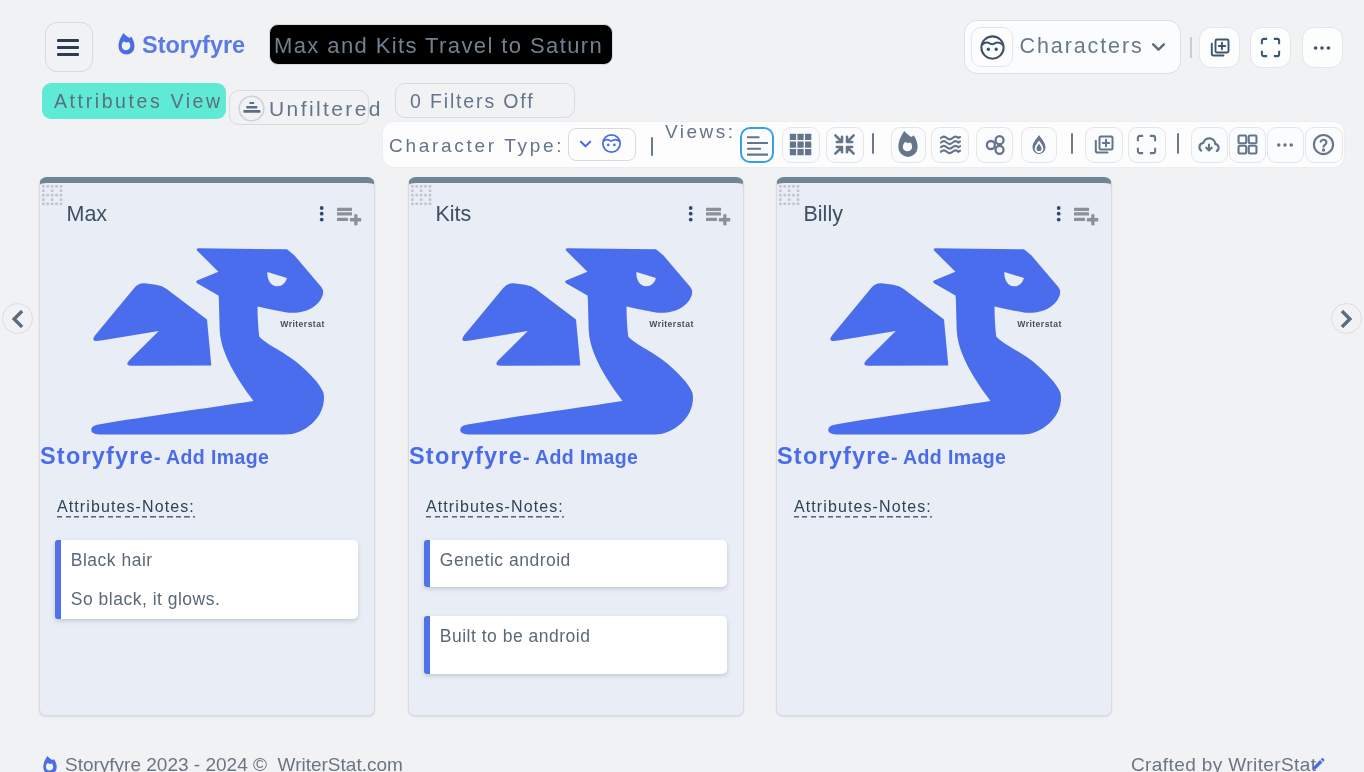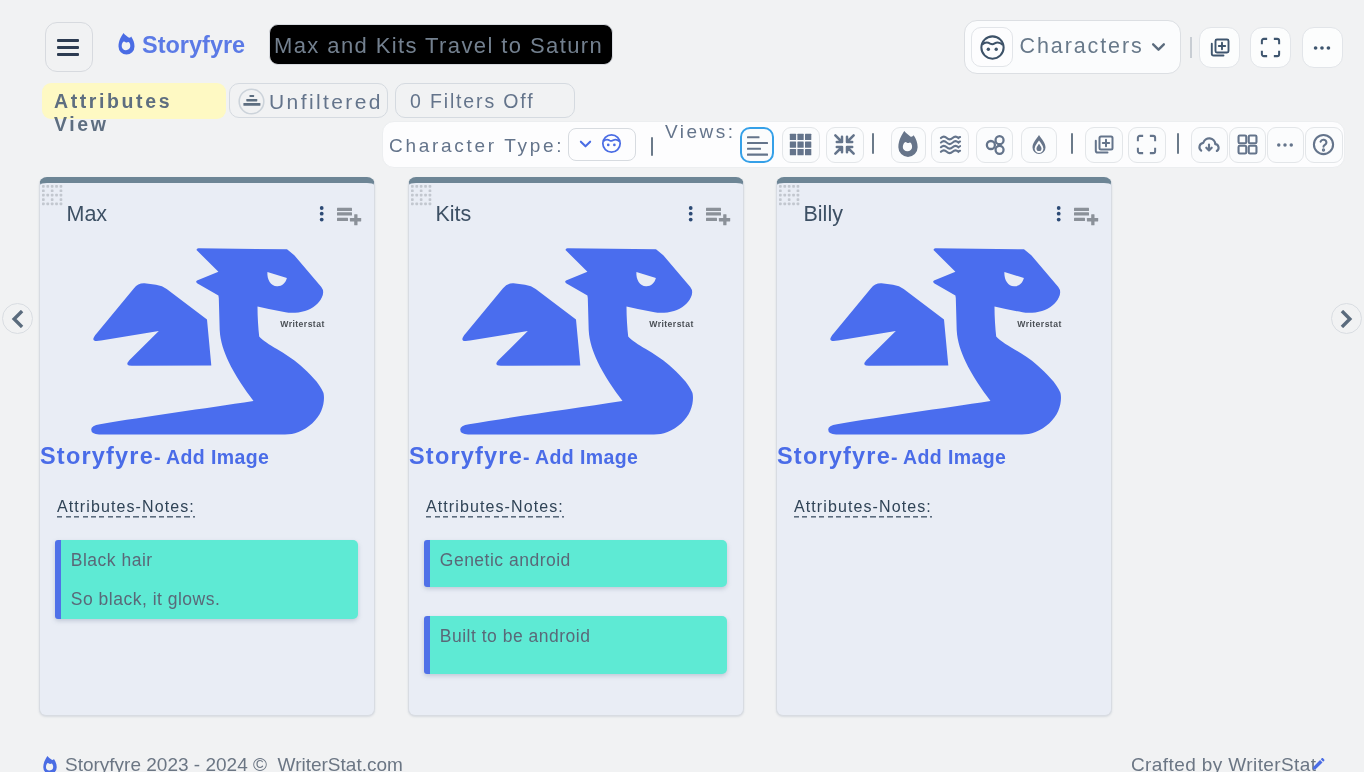--- a/index.html
+++ b/index.html
@@ -13,21 +13,21 @@
   .card { position:absolute; top:177px; width:336px; height:539px; background:#e9edf5;
           border:1px solid #d8dce2; border-top:6px solid #6d8595; border-radius:8px 8px 7px 7px;
           box-shadow:0 1px 2px rgba(100,116,139,.18); }
   .ctitle { position:absolute; left:26.5px; top:19px; font-size:21.5px; color:#3d5064; }
   .caption { position:absolute; left:0; top:260px; width:334px; white-space:nowrap; }
   .cap1 { font-size:23.5px; font-weight:bold; color:#4a6ce8; letter-spacing:1.2px; }
   .cap2 { font-size:19.5px; font-weight:bold; color:#4a6ce8; letter-spacing:0.4px; }
   .attr { position:absolute; left:17px; top:315px; font-size:16px; color:#2f4356; letter-spacing:1.1px;
           padding-bottom:2px;
           background:repeating-linear-gradient(90deg,#5b6b7d 0 5px,transparent 5px 8.5px) left bottom/100% 1.6px no-repeat; }
-  .note { position:absolute; left:15.3px; width:303px; background:#5eead4; border-left:6px solid #5071e8;
+  .note { position:absolute; left:15.3px; width:303px; background:#ffffff; border-left:6px solid #5071e8;
           border-radius:3px 5px 5px 3px; box-shadow:0 2px 4px rgba(120,135,160,.35); padding:9.5px 12px 0 9.5px; overflow:hidden; }
   .note p { font-size:17.5px; color:#5a6878; line-height:20px; letter-spacing:0.5px; }
   .note p + p { margin-top:19px; }
   .vdiv { position:absolute; width:2px; background:#6b7a8a; border-radius:1px; }
 </style>
 </head>
 <body>
 
 <div class="abs" style="left:45px;top:21.5px;width:48px;height:50px;border:1.5px solid #d7dadf;border-radius:12px;">
   <div class="abs" style="left:11px;top:16px;width:21.5px;height:3px;background:#2d3c52;border-radius:1px;"></div>
@@ -75,24 +75,24 @@
   </svg>
 </div>
 <div class="btn" style="left:1301.5px;top:27px;width:41px;height:41px;">
   <svg width="22" height="22" viewBox="0 0 24 24" fill="#3e556e">
     <circle cx="5" cy="12" r="2"></circle>
       <circle cx="12" cy="12" r="2"></circle>
       <circle cx="19" cy="12" r="2"></circle>
   </svg>
 </div>
 
-<div class="abs" style="left:42px;top:82.5px;width:184px;height:36px;background:#fef9c3;border-radius:9px;font-weight:bold;">
+<div class="abs" style="left:42px;top:82.5px;width:184px;height:36px;background:#5eead4;border-radius:9px;">
   <div class="abs" style="left:12px;top:7px;font-size:19.5px;color:#5e6e80;letter-spacing:2.6px;">Attributes View</div>
 </div>
-<div class="abs" style="left:229px;top:83px;width:159px;height:34.5px;border:1.5px solid #d5dae0;border-radius:10px;">
+<div class="abs" style="left:229px;top:90px;width:140px;height:34.5px;border:1.5px solid #d5dae0;border-radius:10px;">
   <svg class="abs" style="left:8px;top:3.5px;" width="27" height="27" viewBox="0 0 27 27">
     <circle cx="13.5" cy="13.5" r="12.3" fill="none" stroke="#ccd3da" stroke-width="1.6"></circle>
     <rect x="11.5" y="7" width="4.6" height="2.1" rx="0.6" fill="#5d6e80"></rect>
     <rect x="8.3" y="10.9" width="11" height="2.5" rx="0.6" fill="#5d6e80"></rect>
     <rect x="5.4" y="14.9" width="17" height="2.9" rx="0.6" fill="#5d6e80"></rect>
   </svg>
   <div class="abs" style="left:39px;top:6px;font-size:21px;color:#64748b;letter-spacing:2.4px;">Unfiltered</div>
 </div>
 <div class="abs" style="left:395px;top:83px;width:180px;height:34.5px;border:1.5px solid #d5dae0;border-radius:10px;">
   <div class="abs" style="left:14px;top:6px;font-size:19.5px;color:#64748b;letter-spacing:1.85px;">0 Filters Off</div>

